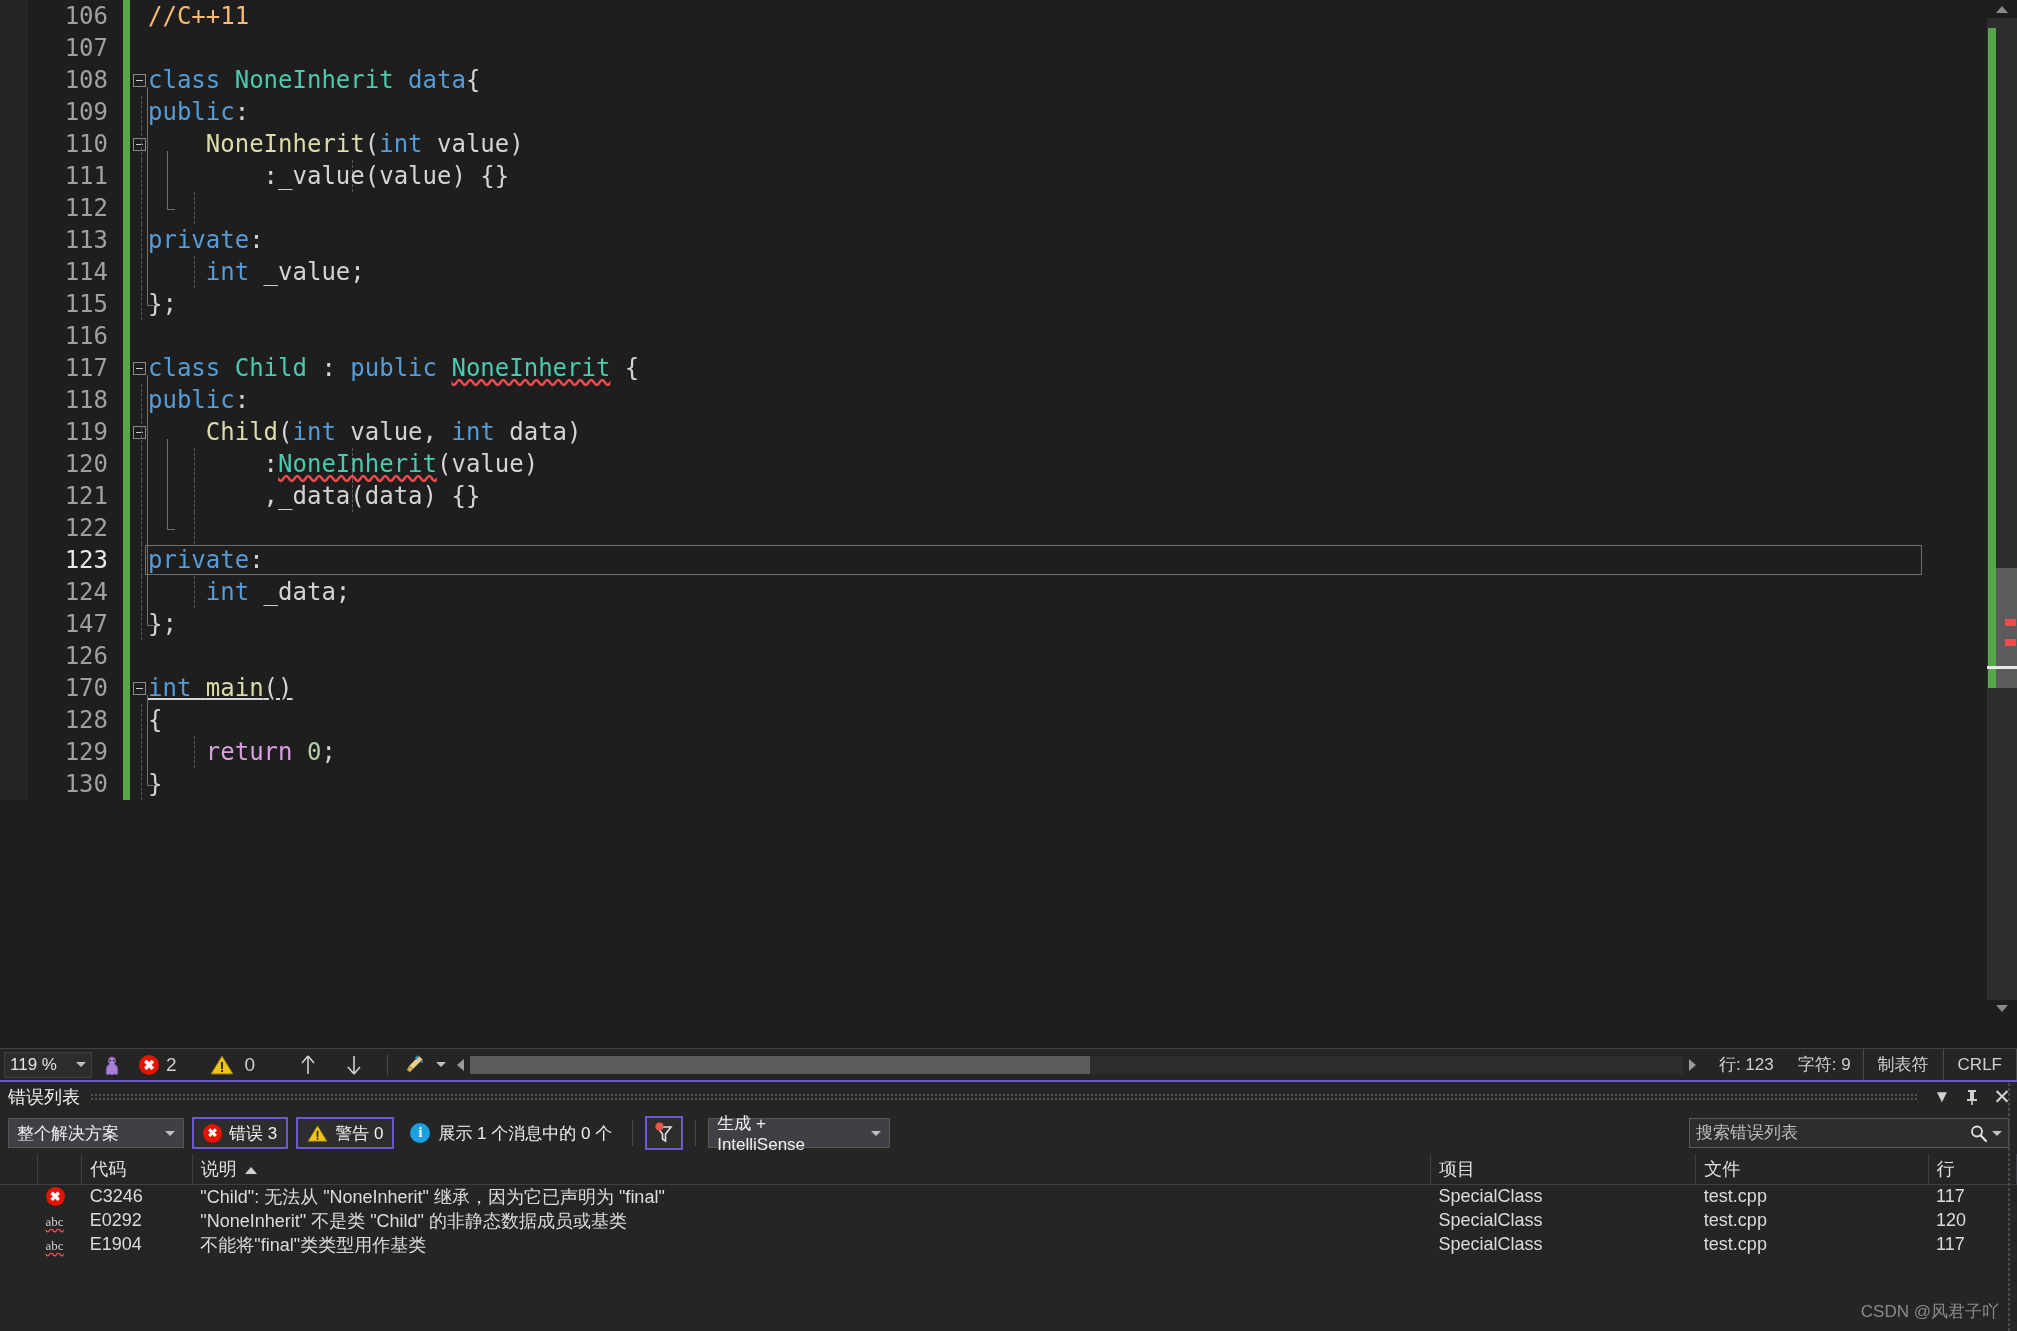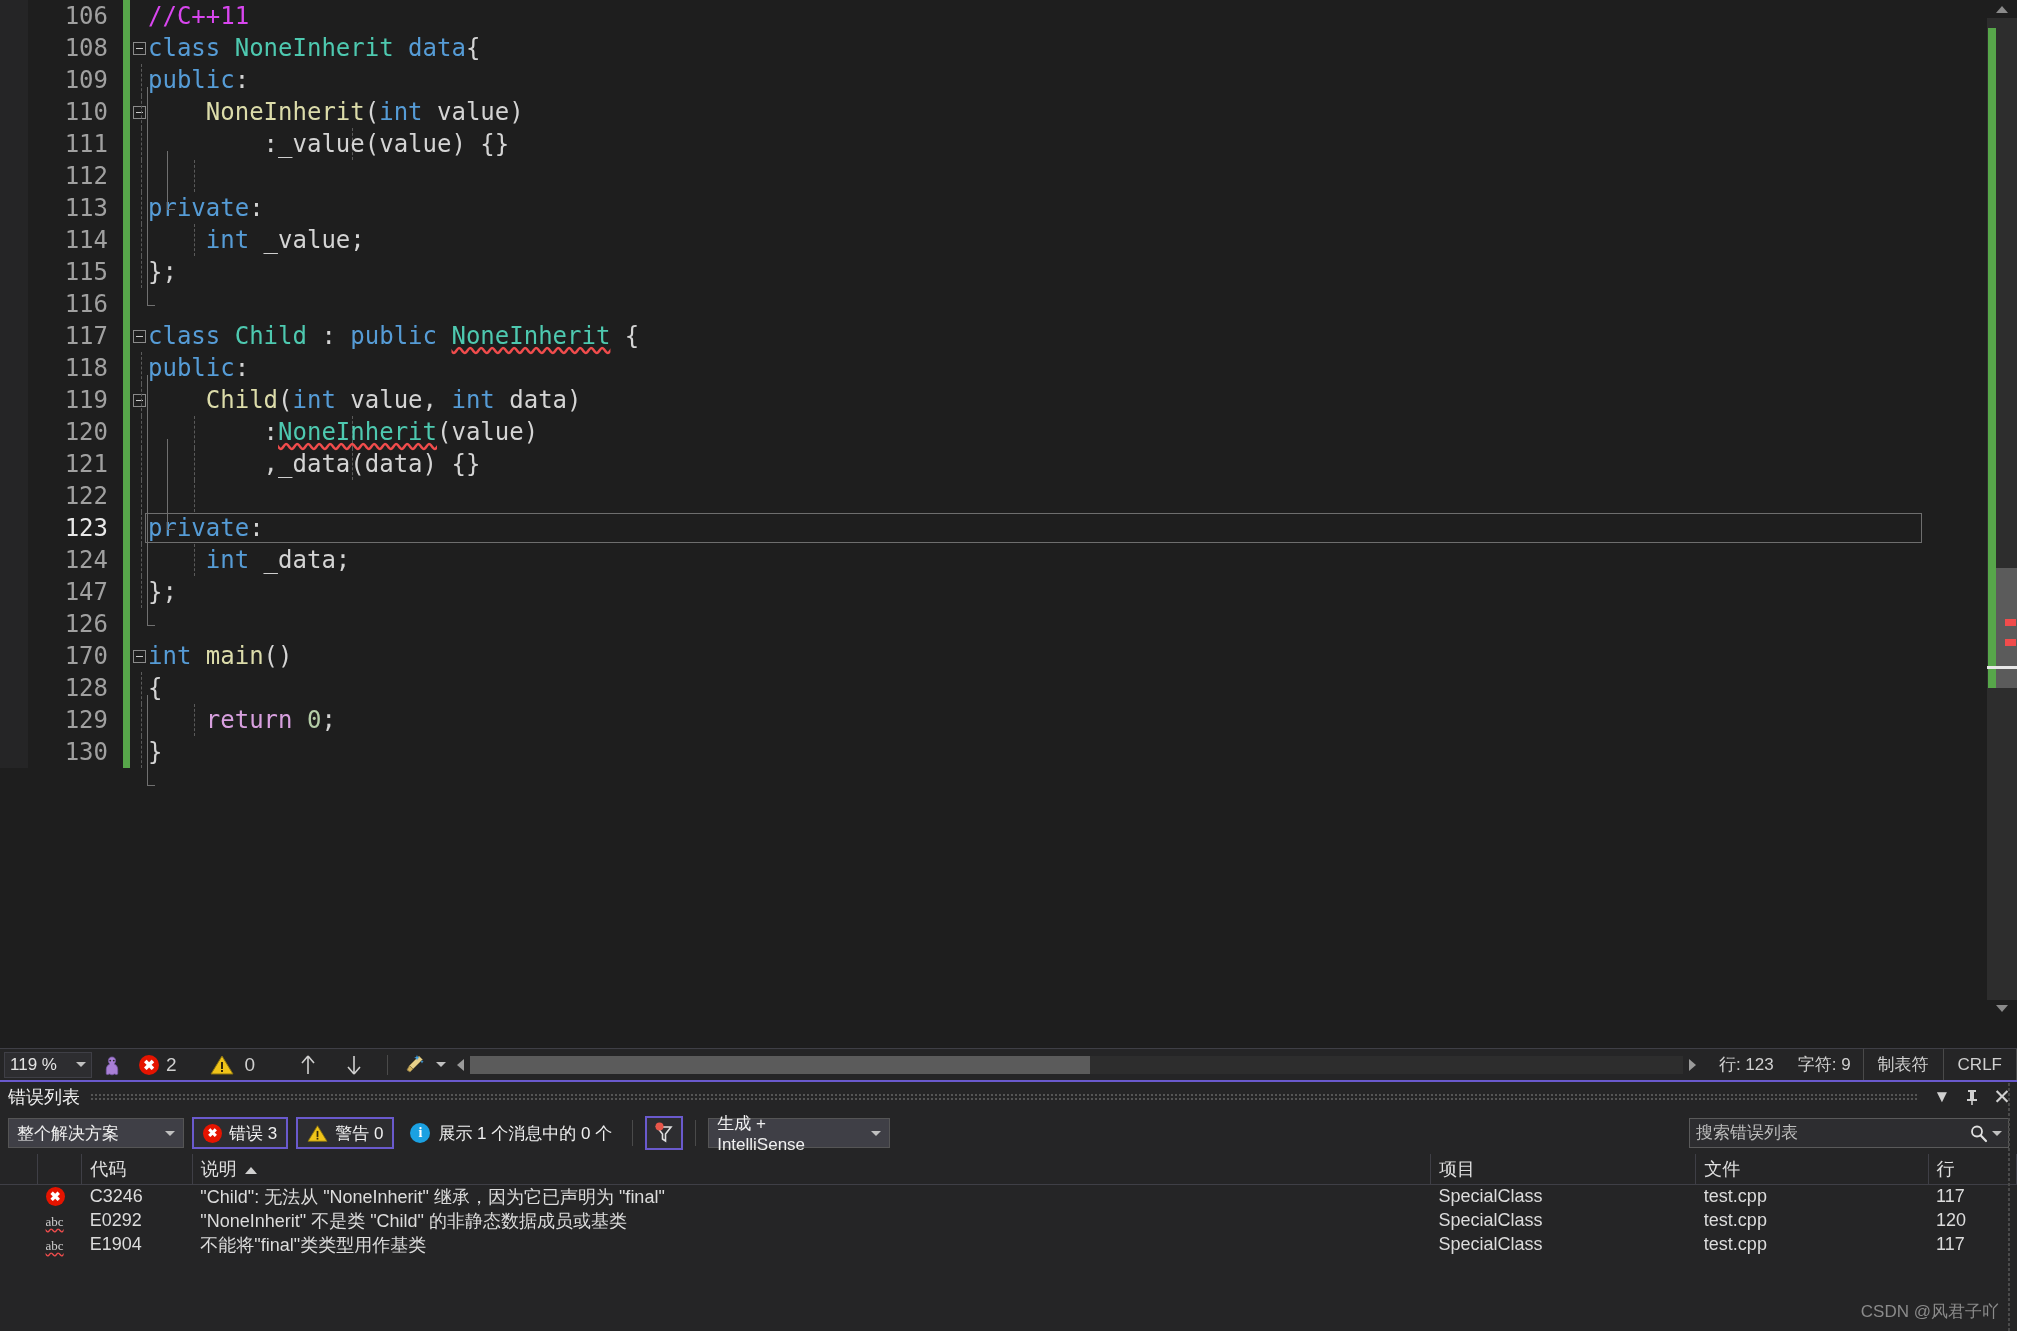--- a/index.html
+++ b/index.html
@@ -48,21 +48,21 @@
     width: 7px; height: 1px; background: #c8c8c8;
   }
   .foldline {
     position: absolute; width: 1px; background: #707070;
   }
   .guide {
     position: absolute; width: 0; border-left: 1px dashed #5a5a5a; height: 32px; top: 0;
   }
 
   
-  .t-com   { color: #d946ef; }
+  .t-com   { color: #fdba74; }
   .t-key   { color: #569cd6; }
   .t-type  { color: #4ec9b0; }
   .t-fn    { color: #dcdcaa; }
   .t-id    { color: #d4d4d4; }
   .t-plain { color: #d4d4d4; }
   .t-punct { color: #d4d4d4; }
   .t-ctrl  { color: #d8a0df; }
   .t-num   { color: #b5cea8; }
   .squig {
     text-decoration: underline wavy #f14c4c;
@@ -249,40 +249,41 @@
   }
 </style>
 </head>
 <body>
 
 <div id="app">
 
   <div id="editor-area">
     <div class="code-rows" id="code-rows">
         <div class="code-row"><div class="gutter-bg"></div><div class="lnum">106</div><div class="changebar"></div><div class="codetext" style="left: 148px;"><span class="t-com">//C++11</span></div></div>
+        <div class="code-row"><div class="gutter-bg"></div><div class="lnum">107</div><div class="changebar"></div><div class="codetext" style="left: 148px;"></div></div>
         <div class="code-row"><div class="gutter-bg"></div><div class="lnum">108</div><div class="changebar"></div><div class="fold" style="left: 133px;"></div><div class="codetext" style="left: 148px;"><span class="t-key">class </span><span class="t-type">NoneInherit </span><span class="t-key">data</span><span class="t-punct">{</span></div></div>
         <div class="code-row"><div class="gutter-bg"></div><div class="lnum">109</div><div class="changebar"></div><div class="guide" style="left: 141px;"></div><div class="codetext" style="left: 148px;"><span class="t-key">public</span><span class="t-punct">:</span></div></div>
         <div class="code-row"><div class="gutter-bg"></div><div class="lnum">110</div><div class="changebar"></div><div class="fold" style="left: 133px;"></div><div class="guide" style="left: 141px;"></div><div class="codetext" style="left: 148px;"><span class="t-fn">    NoneInherit</span><span class="t-punct">(</span><span class="t-key">int</span><span class="t-id"> value</span><span class="t-punct">)</span></div></div>
         <div class="code-row"><div class="gutter-bg"></div><div class="lnum">111</div><div class="changebar"></div><div class="guide" style="left: 141px;"></div><div class="guide" style="left: 352.2px;"></div><div class="codetext" style="left: 148px;"><span class="t-id">        :_value</span><span class="t-punct">(</span><span class="t-id">value</span><span class="t-punct">) {}</span></div></div>
         <div class="code-row"><div class="gutter-bg"></div><div class="lnum">112</div><div class="changebar"></div><div class="guide" style="left: 141px;"></div><div class="guide" style="left: 193.8px;"></div><div class="codetext" style="left: 148px;"></div></div>
         <div class="code-row"><div class="gutter-bg"></div><div class="lnum">113</div><div class="changebar"></div><div class="guide" style="left: 141px;"></div><div class="codetext" style="left: 148px;"><span class="t-key">private</span><span class="t-punct">:</span></div></div>
         <div class="code-row"><div class="gutter-bg"></div><div class="lnum">114</div><div class="changebar"></div><div class="guide" style="left: 141px;"></div><div class="guide" style="left: 193.8px;"></div><div class="codetext" style="left: 148px;"><span class="t-key">    int</span><span class="t-id"> _value;</span></div></div>
         <div class="code-row"><div class="gutter-bg"></div><div class="lnum">115</div><div class="changebar"></div><div class="guide" style="left: 141px;"></div><div class="codetext" style="left: 148px;"><span class="t-punct">};</span></div></div>
         <div class="code-row"><div class="gutter-bg"></div><div class="lnum">116</div><div class="changebar"></div><div class="codetext" style="left: 148px;"></div></div>
         <div class="code-row"><div class="gutter-bg"></div><div class="lnum">117</div><div class="changebar"></div><div class="fold" style="left: 133px;"></div><div class="codetext" style="left: 148px;"><span class="t-key">class </span><span class="t-type">Child</span><span class="t-punct"> : </span><span class="t-key">public </span><span class="t-type squig">NoneInherit</span><span class="t-punct"> {</span></div></div>
         <div class="code-row"><div class="gutter-bg"></div><div class="lnum">118</div><div class="changebar"></div><div class="guide" style="left: 141px;"></div><div class="codetext" style="left: 148px;"><span class="t-key">public</span><span class="t-punct">:</span></div></div>
         <div class="code-row"><div class="gutter-bg"></div><div class="lnum">119</div><div class="changebar"></div><div class="fold" style="left: 133px;"></div><div class="guide" style="left: 141px;"></div><div class="codetext" style="left: 148px;"><span class="t-fn">    Child</span><span class="t-punct">(</span><span class="t-key">int</span><span class="t-id"> value, </span><span class="t-key">int</span><span class="t-id"> data</span><span class="t-punct">)</span></div></div>
         <div class="code-row"><div class="gutter-bg"></div><div class="lnum">120</div><div class="changebar"></div><div class="guide" style="left: 141px;"></div><div class="guide" style="left: 193.8px;"></div><div class="guide" style="left: 352.2px;"></div><div class="codetext" style="left: 148px;"><span class="t-punct">        :</span><span class="t-type squig">NoneInherit</span><span class="t-punct">(</span><span class="t-id">value</span><span class="t-punct">)</span></div></div>
         <div class="code-row"><div class="gutter-bg"></div><div class="lnum">121</div><div class="changebar"></div><div class="guide" style="left: 141px;"></div><div class="guide" style="left: 193.8px;"></div><div class="guide" style="left: 352.2px;"></div><div class="codetext" style="left: 148px;"><span class="t-id">        ,_data</span><span class="t-punct">(</span><span class="t-id">data</span><span class="t-punct">) {}</span></div></div>
         <div class="code-row"><div class="gutter-bg"></div><div class="lnum">122</div><div class="changebar"></div><div class="guide" style="left: 141px;"></div><div class="guide" style="left: 193.8px;"></div><div class="codetext" style="left: 148px;"></div></div>
         <div class="code-row"><div class="gutter-bg"></div><div class="lnum" style="color: rgb(232, 232, 232);">123</div><div class="changebar"></div><div class="guide" style="left: 141px;"></div><div class="codetext" style="left: 148px;"><span class="t-key">private</span><span class="t-punct">:</span></div><div class="curline"></div></div>
         <div class="code-row"><div class="gutter-bg"></div><div class="lnum">124</div><div class="changebar"></div><div class="guide" style="left: 141px;"></div><div class="guide" style="left: 193.8px;"></div><div class="codetext" style="left: 148px;"><span class="t-key">    int</span><span class="t-id"> _data;</span></div></div>
         <div class="code-row"><div class="gutter-bg"></div><div class="lnum">147</div><div class="changebar"></div><div class="guide" style="left: 141px;"></div><div class="codetext" style="left: 148px;"><span class="t-punct">};</span></div></div>
         <div class="code-row"><div class="gutter-bg"></div><div class="lnum">126</div><div class="changebar"></div><div class="codetext" style="left: 148px;"></div></div>
-        <div class="code-row"><div class="gutter-bg"></div><div class="lnum">170</div><div class="changebar"></div><div class="fold" style="left: 133px;"></div><div class="codetext" style="left: 148px;"><span class="t-key">int </span><span class="t-fn">main</span><span class="t-punct">()</span></div></div>
+        <div class="code-row"><div class="gutter-bg"></div><div class="lnum">170</div><div class="changebar"></div><div class="fold" style="left: 133px;"></div><div class="codetext" style="left: 148px; text-decoration: underline;"><span class="t-key">int </span><span class="t-fn">main</span><span class="t-punct">()</span></div></div>
         <div class="code-row"><div class="gutter-bg"></div><div class="lnum">128</div><div class="changebar"></div><div class="guide" style="left: 141px;"></div><div class="codetext" style="left: 148px;"><span class="t-punct">{</span></div></div>
         <div class="code-row"><div class="gutter-bg"></div><div class="lnum">129</div><div class="changebar"></div><div class="guide" style="left: 141px;"></div><div class="guide" style="left: 193.8px;"></div><div class="codetext" style="left: 148px;"><span class="t-ctrl">    return</span><span class="t-plain"> </span><span class="t-num">0</span><span class="t-punct">;</span></div></div>
         <div class="code-row"><div class="gutter-bg"></div><div class="lnum">130</div><div class="changebar"></div><div class="guide" style="left: 141px;"></div><div class="codetext" style="left: 148px;"><span class="t-punct">}</span></div></div>
         <div class="foldline" style="left: 147px; top: 87px; height: 218px;"></div>
         <div class="foldline" style="left: 147px; top: 305px; width: 8px; height: 1px;"></div>
         <div class="foldline" style="left: 167px; top: 151px; height: 58px;"></div>
         <div class="foldline" style="left: 167px; top: 209px; width: 8px; height: 1px;"></div>
         <div class="foldline" style="left: 147px; top: 375px; height: 250px;"></div>
         <div class="foldline" style="left: 147px; top: 625px; width: 8px; height: 1px;"></div>
         <div class="foldline" style="left: 167px; top: 439px; height: 90px;"></div>

